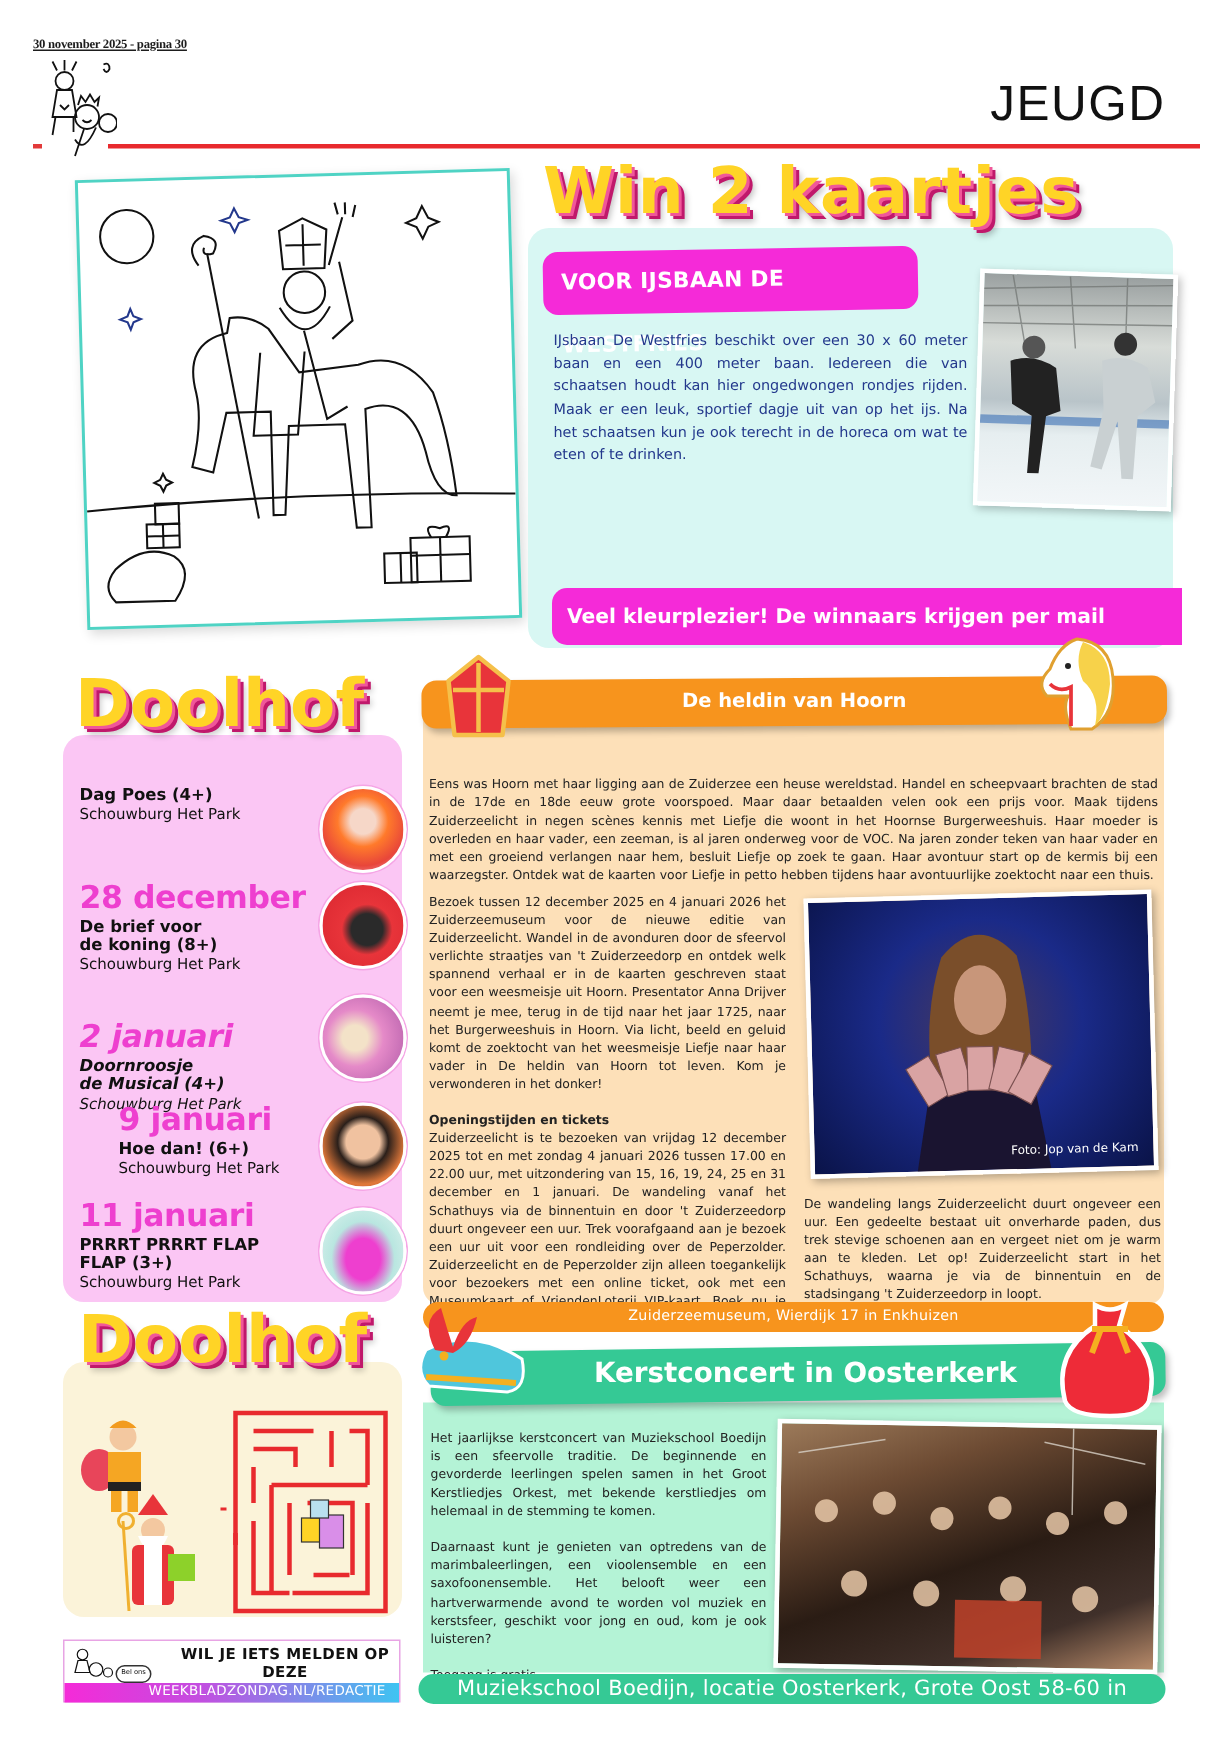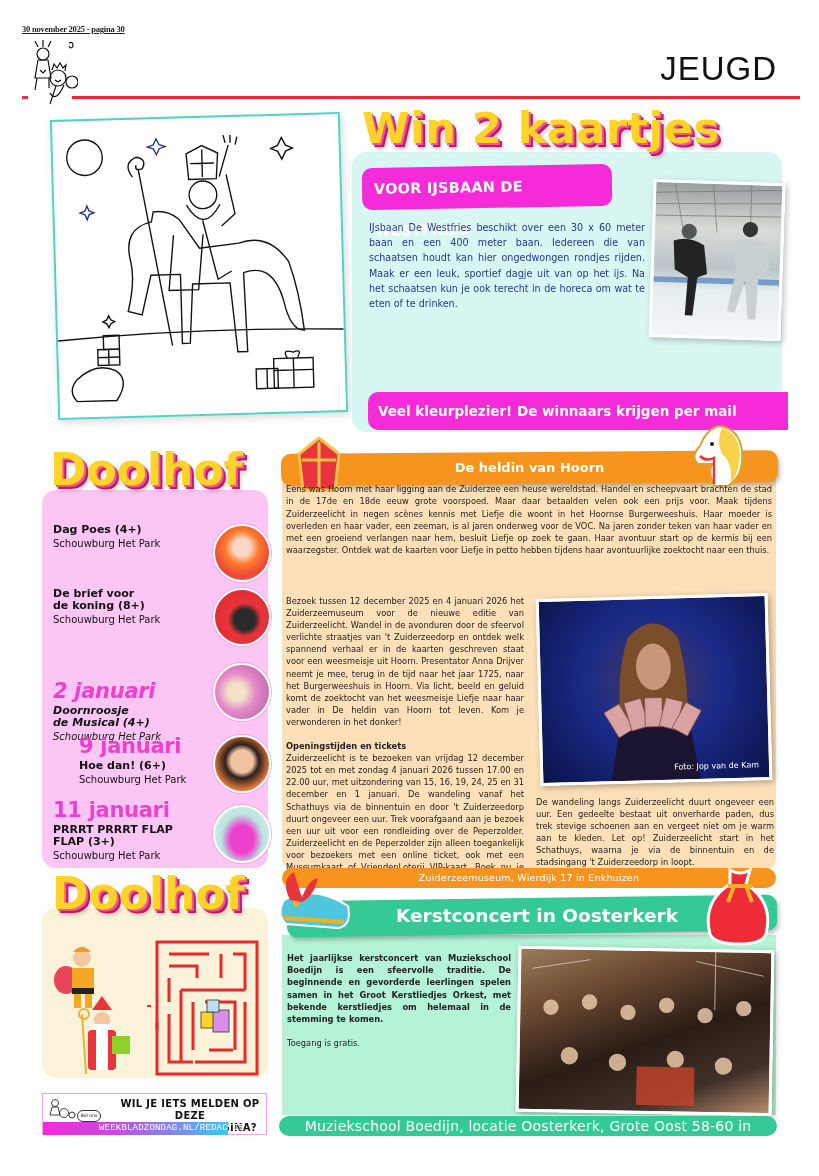--- a/index.html
+++ b/index.html
@@ -36,47 +36,47 @@
   .agenda-photo { position: absolute; width: 58px; height: 58px; border-radius: 50%; border: 2px solid #fff; box-shadow: 0 0 0 1px #f5a5e5; left: 213px; }
 
   
   .doolhof-bg { position: absolute; left: 42px; top: 908px; width: 226px; height: 170px; background: #fbf3d9; border-radius: 14px; }
   .doolhof-title { position: absolute; left: 52px; top: 868px; font-weight: bold; font-size: 44px; color: #ffd426; text-shadow: 2px 2px 0 #f0579a, 4px 4px 0 #c0186b, 5px 6px 4px rgba(0,0,0,0.2); }
   .maze { position: absolute; left: 147px; top: 940px; width: 112px; height: 137px; }
   .sint-fig { position: absolute; left: 52px; top: 940px; width: 85px; height: 140px; }
 
   .report-box { position: absolute; left: 42px; top: 1093px; width: 225px; height: 42px; border: 1px solid #e8a4e4; background: #fff; }
   .report-q { position: absolute; left: 72px; top: 4px; width: 150px; text-align: center; font-weight: bold; font-size: 10px; line-height: 12px; color: #111; letter-spacing: 0.3px; }
-  .report-url { position: absolute; left: 0; top: 28px; width: 185px; height: 13px; background: linear-gradient(90deg, #f52ad8 0%, #c44de0 40%, #3ec4f2 100%); color: #fff; font-size: 9px; line-height: 13px; padding-left: 56px; letter-spacing: 0.2px; font-family: Liberation Mono, monospace; }
+  .report-url { position: absolute; left: 0; top: 28px; width: 223px; height: 13px; background: linear-gradient(90deg, #f52ad8 0%, #c44de0 40%, #3ec4f2 100%); color: #fff; font-size: 9px; line-height: 13px; padding-left: 56px; letter-spacing: 0.2px; }
   .report-badge { position: absolute; left: 34px; top: 16px; width: 24px; height: 12px; border-radius: 6px; border: 1px solid #333; background: #fff; font-size: 4.5px; line-height: 10px; text-align: center; color: #111; }
 
   
   .heldin-bg { position: absolute; left: 282px; top: 470px; width: 494px; height: 400px; background: #fde0b8; border-radius: 0 0 12px 12px; }
   .heldin-header { position: absolute; left: 281px; top: 452px; width: 497px; height: 32px; background: #f7941d; border-radius: 10px; box-shadow: 2px 3px 4px rgba(0,0,0,0.25); transform: rotate(-0.4deg); }
   .heldin-title { position: absolute; left: 281px; top: 452px; width: 497px; text-align: center; color: #fff; font-weight: bold; font-size: 13px; line-height: 32px; }
   .mitre { position: absolute; left: 296px; top: 436px; width: 46px; height: 58px; }
   .horse-head { position: absolute; left: 688px; top: 422px; width: 60px; height: 68px; }
-  .heldin-intro { position: absolute; left: 286px; top: 483px; width: 486px; font-size: 8.3px; line-height: 12.3px; text-align: justify; color: #222; }
+  .heldin-intro { position: absolute; left: 286px; top: 516px; width: 486px; font-size: 8.3px; line-height: 12.3px; text-align: justify; color: #222; }
   .heldin-col { position: absolute; left: 286px; top: 595px; width: 238px; font-size: 8.3px; line-height: 12.1px; text-align: justify; color: #222; }
   .heldin-col p + p { margin-top: 12px; }
   .heldin-col .sub { font-weight: bold; }
   .heldin-col2 { position: absolute; left: 536px; top: 796px; width: 238px; font-size: 8.3px; line-height: 12.1px; text-align: justify; color: #222; }
   .heldin-photo { position: absolute; left: 538px; top: 596px; width: 232px; height: 187px; background: radial-gradient(circle at 50% 45%, #4a3a5c 0%, #1a2a88 45%, #0a1348 100%); border: 3px solid #fff; box-shadow: 2px 2px 6px rgba(0,0,0,0.3); transform: rotate(-1.5deg); overflow: hidden; }
   .photo-credit { position: absolute; right: 10px; bottom: 8px; color: #fff; font-size: 8px; }
   .heldin-footer { position: absolute; left: 282px; top: 868px; width: 494px; height: 20px; background: #f7941d; border-radius: 10px; color: #fff; font-size: 9.5px; line-height: 20px; text-align: center; letter-spacing: 0.2px; }
 
   
   .kerst-bg { position: absolute; left: 282px; top: 935px; width: 494px; height: 180px; background: #b4f3d6; }
   .kerst-header { position: absolute; left: 287px; top: 898px; width: 490px; height: 36px; background: #35c995; border-radius: 10px; box-shadow: 2px 3px 4px rgba(0,0,0,0.25); transform: rotate(-0.8deg); }
   .kerst-title { position: absolute; left: 287px; top: 898px; width: 490px; text-align: center; color: #fff; font-weight: bold; font-size: 18.5px; line-height: 36px; padding-left: 10px; }
   .shoe { position: absolute; left: 276px; top: 870px; width: 80px; height: 62px; }
   .sack { position: absolute; left: 700px; top: 866px; width: 80px; height: 80px; }
   .kerst-text { position: absolute; left: 287px; top: 952px; width: 224px; font-size: 8.3px; line-height: 12.2px; text-align: justify; color: #222; }
   .kerst-text p + p { margin-top: 12px; }
-  .kerst-text .lead { font-weight: bold; }
+  .kerst-text .lead { font-weight: normal; }
   .kerst-photo { position: absolute; left: 517px; top: 948px; width: 256px; height: 166px; background: linear-gradient(160deg, #9c7a5a 0%, #6d4b33 25%, #2a1c14 55%, #40302a 80%, #b88b6a 100%); border: 3px solid #fff; box-shadow: 2px 2px 6px rgba(0,0,0,0.3); transform: rotate(1deg); overflow: hidden; }
   .kerst-footer { position: absolute; left: 279px; top: 1116px; width: 498px; height: 20px; background: #35c995; border-radius: 10px; color: #fff; font-size: 14px; line-height: 20px; text-align: center; letter-spacing: 0.2px; }
 </style>
 </head>
 <body>
 
 <div class="dateline">30 november 2025 - pagina 30</div>
 <div class="logo">
   <svg viewBox="0 0 52 70" width="52" height="70" fill="none" stroke="#111" stroke-width="1.2">
     <circle cx="17" cy="16" r="6"></circle>
@@ -149,20 +149,21 @@
 <div class="agenda-bg"></div>
 <div class="agenda-title">Doolhof</div>
 
 <div class="agenda-item" style="top:522px;">
   <div class="agenda-show">Dag Poes (4+)</div>
   <div class="agenda-venue">Schouwburg Het Park</div>
 </div>
 <div class="agenda-photo" style="top:524px; background: radial-gradient(circle at 50% 40%, #f6d7c8 0 20%, #ff7a2b 40%, #e8463a 70%, #f6a4c6 100%);"></div>
 
 <div class="agenda-item" style="top:586px;">
+  <div class="agenda-date">28 december</div>
   <div class="agenda-show">De brief voor
 de koning (8+)</div>
   <div class="agenda-venue">Schouwburg Het Park</div>
 </div>
 <div class="agenda-photo" style="top:588px; background: radial-gradient(ellipse at 55% 55%, #2a2a2a 0 25%, #e8343a 40%, #d9262f 100%);"></div>
 
 <div class="agenda-item" style="top:679px;font-style:italic;">
   <div class="agenda-date">2 januari</div>
   <div class="agenda-show">Doornroosje
 de Musical (4+)</div>
@@ -281,20 +282,21 @@
   </svg>
 </div>
 <div class="sack">
   <svg viewBox="0 0 80 80" width="80" height="80">
     <path d="M30 4 q10 6 20 0 l-4 14 q28 18 20 50 q-4 10 -26 10 q-26 0 -30 -10 q-8 -32 20 -50 z" fill="#ee2b38" stroke="#fff" stroke-width="3"></path>
     <path d="M28 20 l24 0 M34 20 l-6 16 M46 20 l6 16" stroke="#f5b020" stroke-width="4" fill="none"></path>
   </svg>
 </div>
 <div class="kerst-text">
   <p class="lead">Het jaarlijkse kerstconcert van Muziekschool Boedijn is een sfeervolle traditie. De beginnende en gevorderde leerlingen spelen samen in het Groot Kerstliedjes Orkest, met bekende kerstliedjes om helemaal in de stemming te komen.</p>
+  <p>Daarnaast kunt je genieten van optredens van de marimbaleerlingen, een vioolensemble en een saxofoonensemble. Het belooft weer een hartverwarmende avond te worden vol muziek en kerstsfeer, geschikt voor jong en oud, kom je ook luisteren?</p>
   <p>Toegang is gratis.</p>
 </div>
 <div class="kerst-photo">
   <svg viewBox="0 0 256 166" width="100%" height="100%">
     <g fill="#e8c8a8" opacity="0.85">
       <circle cx="30" cy="60" r="8"></circle>
         <circle cx="70" cy="54" r="8"></circle>
         <circle cx="110" cy="64" r="8"></circle>
       <circle cx="150" cy="56" r="8"></circle>
         <circle cx="190" cy="66" r="8"></circle>

